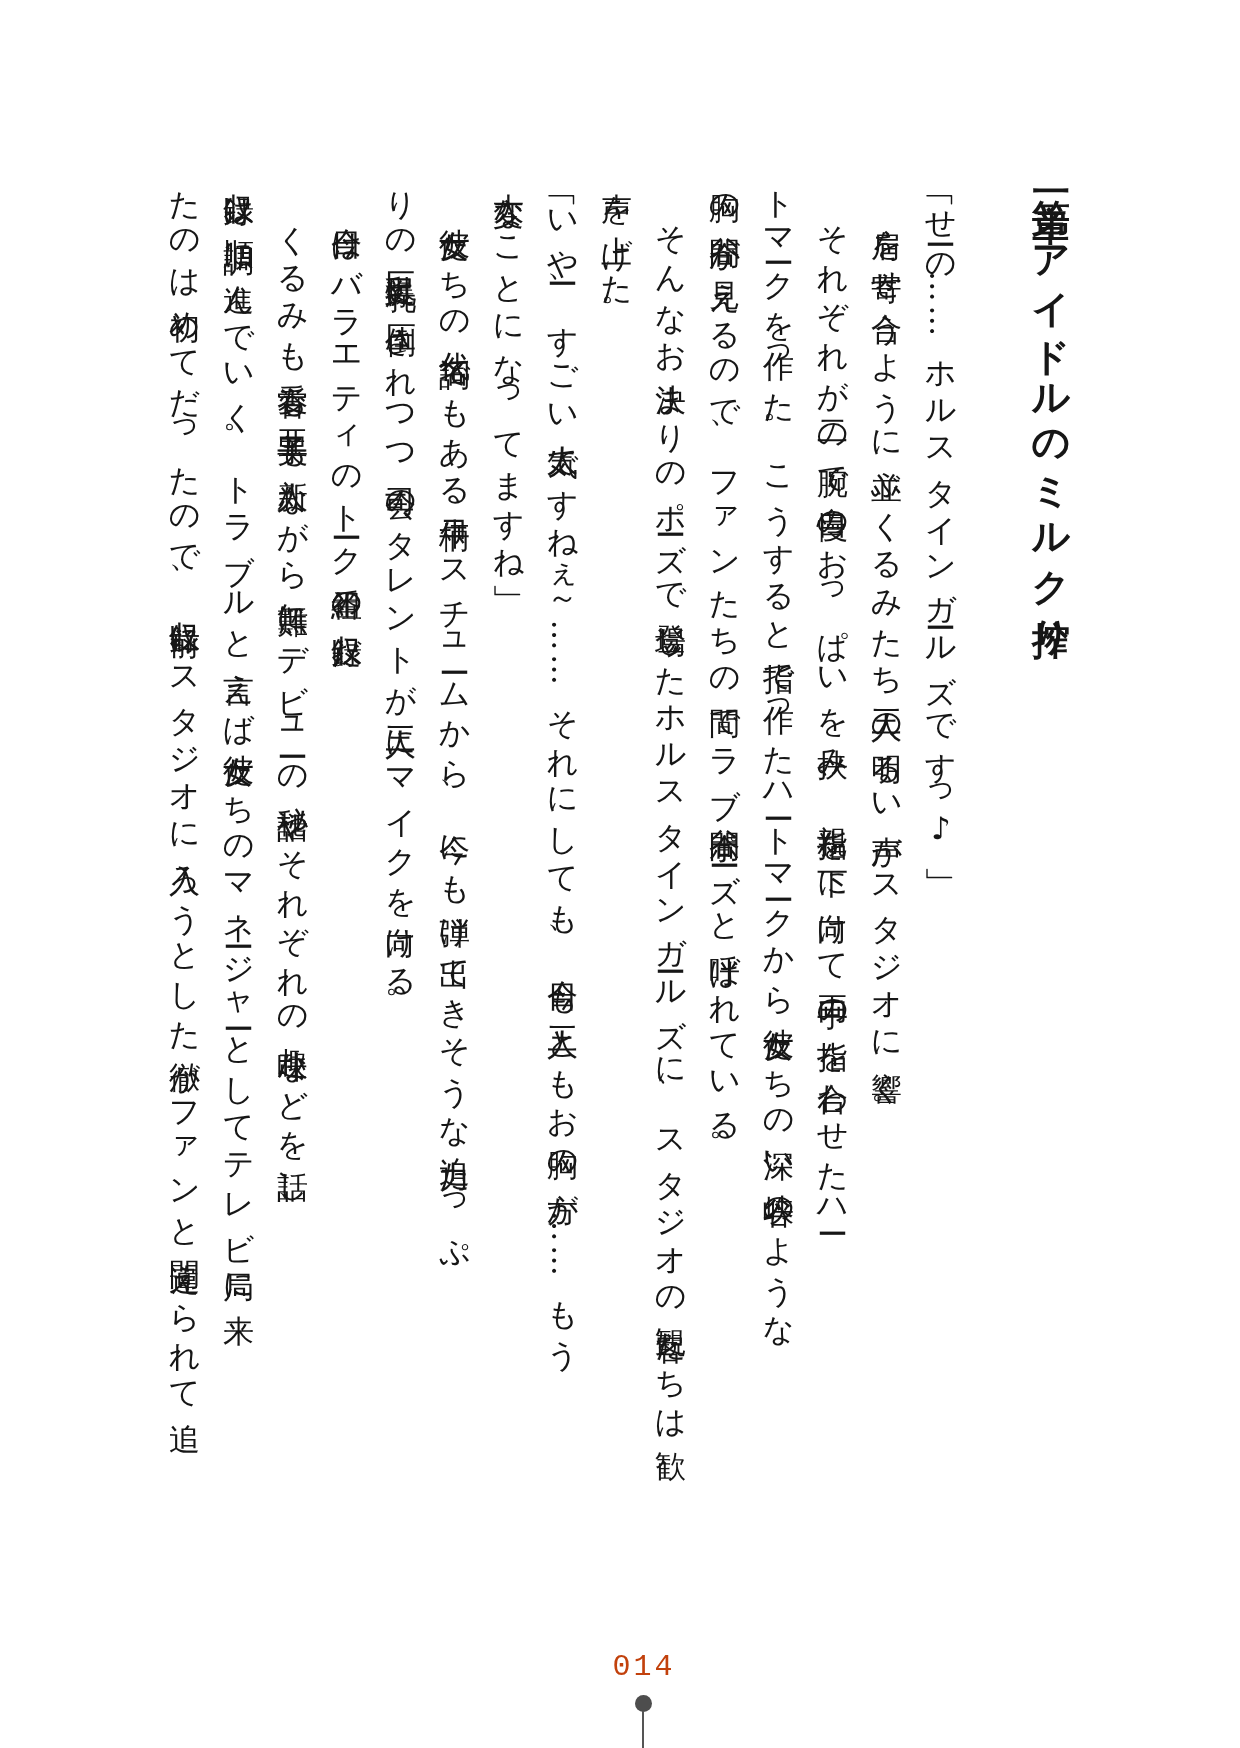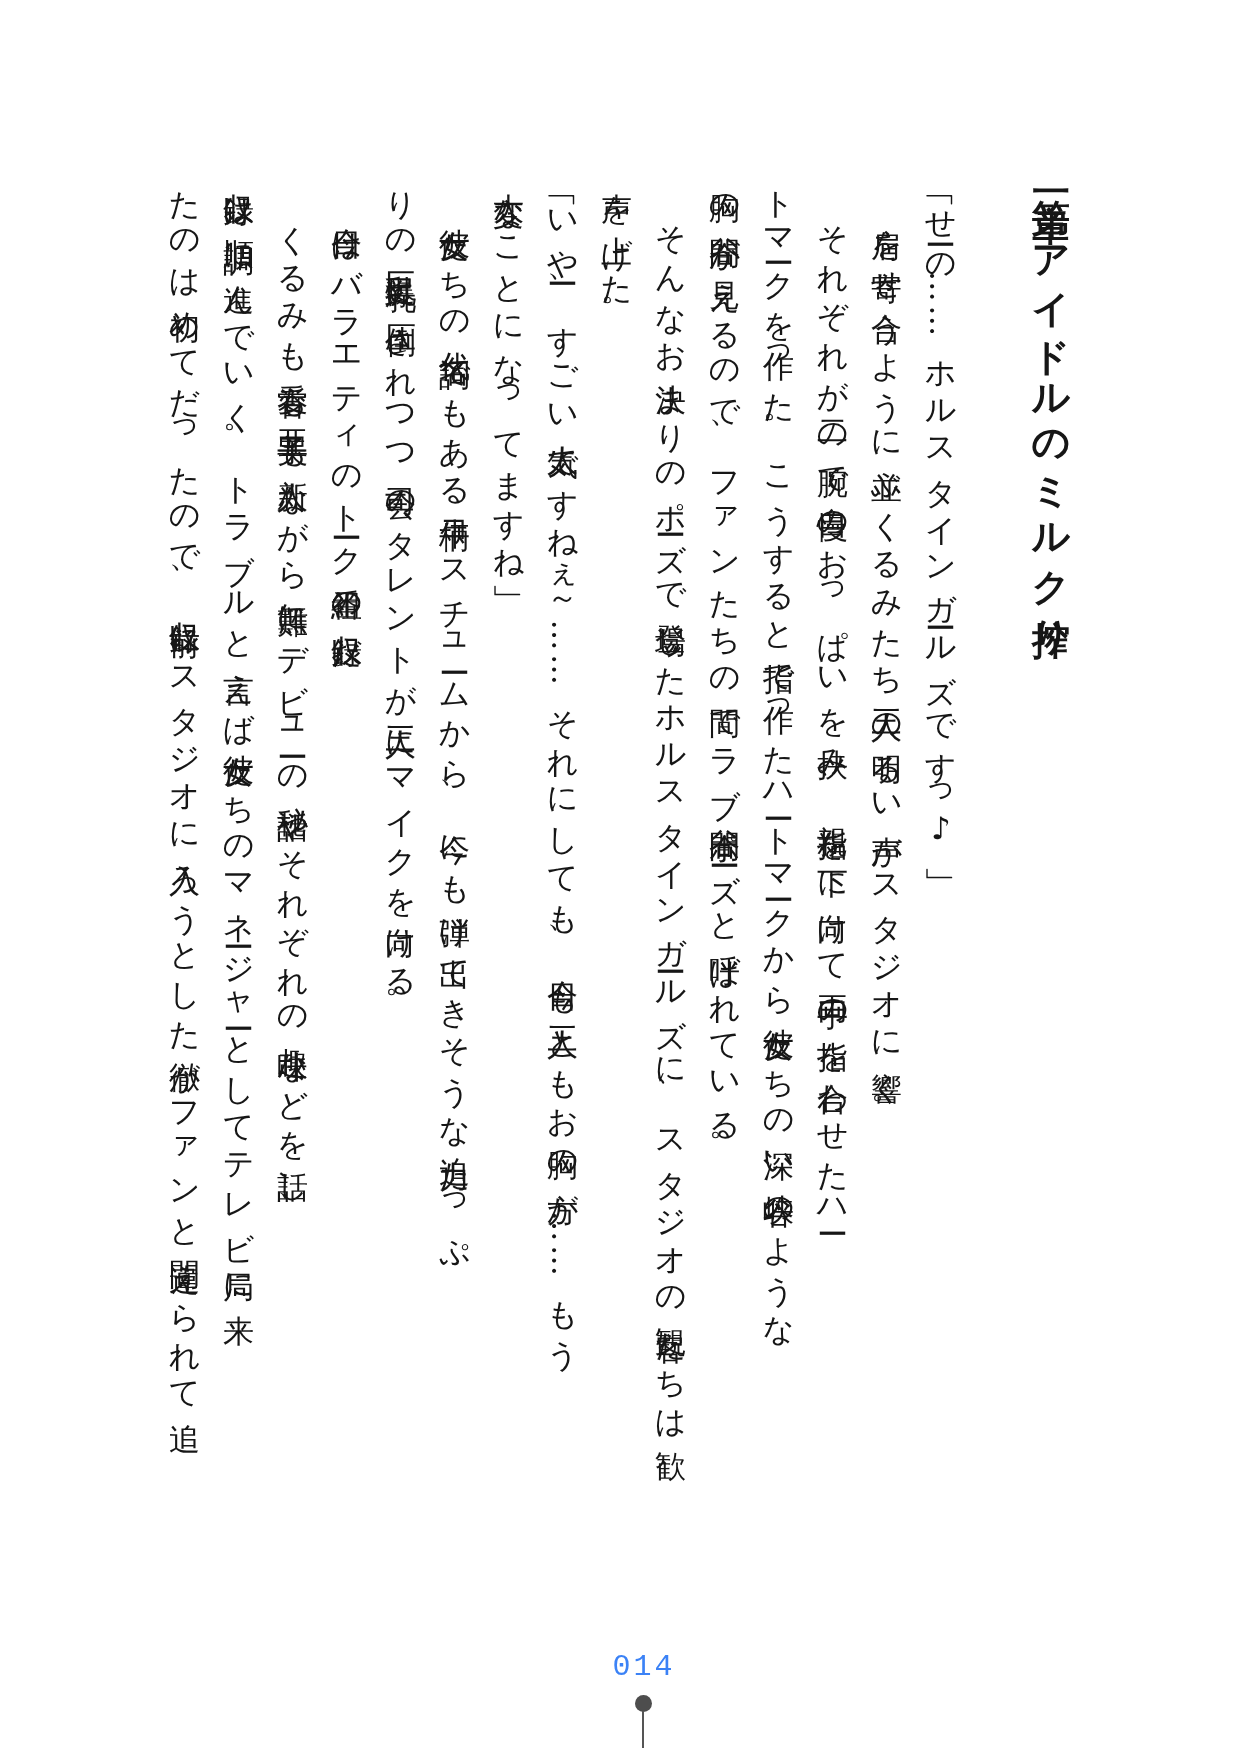--- a/index.html
+++ b/index.html
@@ -49,21 +49,21 @@
   .ind-full { text-indent: 35px; }
 
   .page-number {
     position: absolute;
     top: 1650px;
     left: 644px;
     transform: translateX(-50%);
     font-family: "Liberation Mono", "DejaVu Sans Mono", monospace;
     font-size: 30px;
     letter-spacing: 3px;
-    color: #3b82f6;
+    color: #c2410c;
     white-space: nowrap;
   }
   .footer-dot {
     position: absolute;
     top: 1695px;
     left: 635px;
     width: 17px;
     height: 17px;
     border-radius: 50%;
     background: #4d4d4d;

